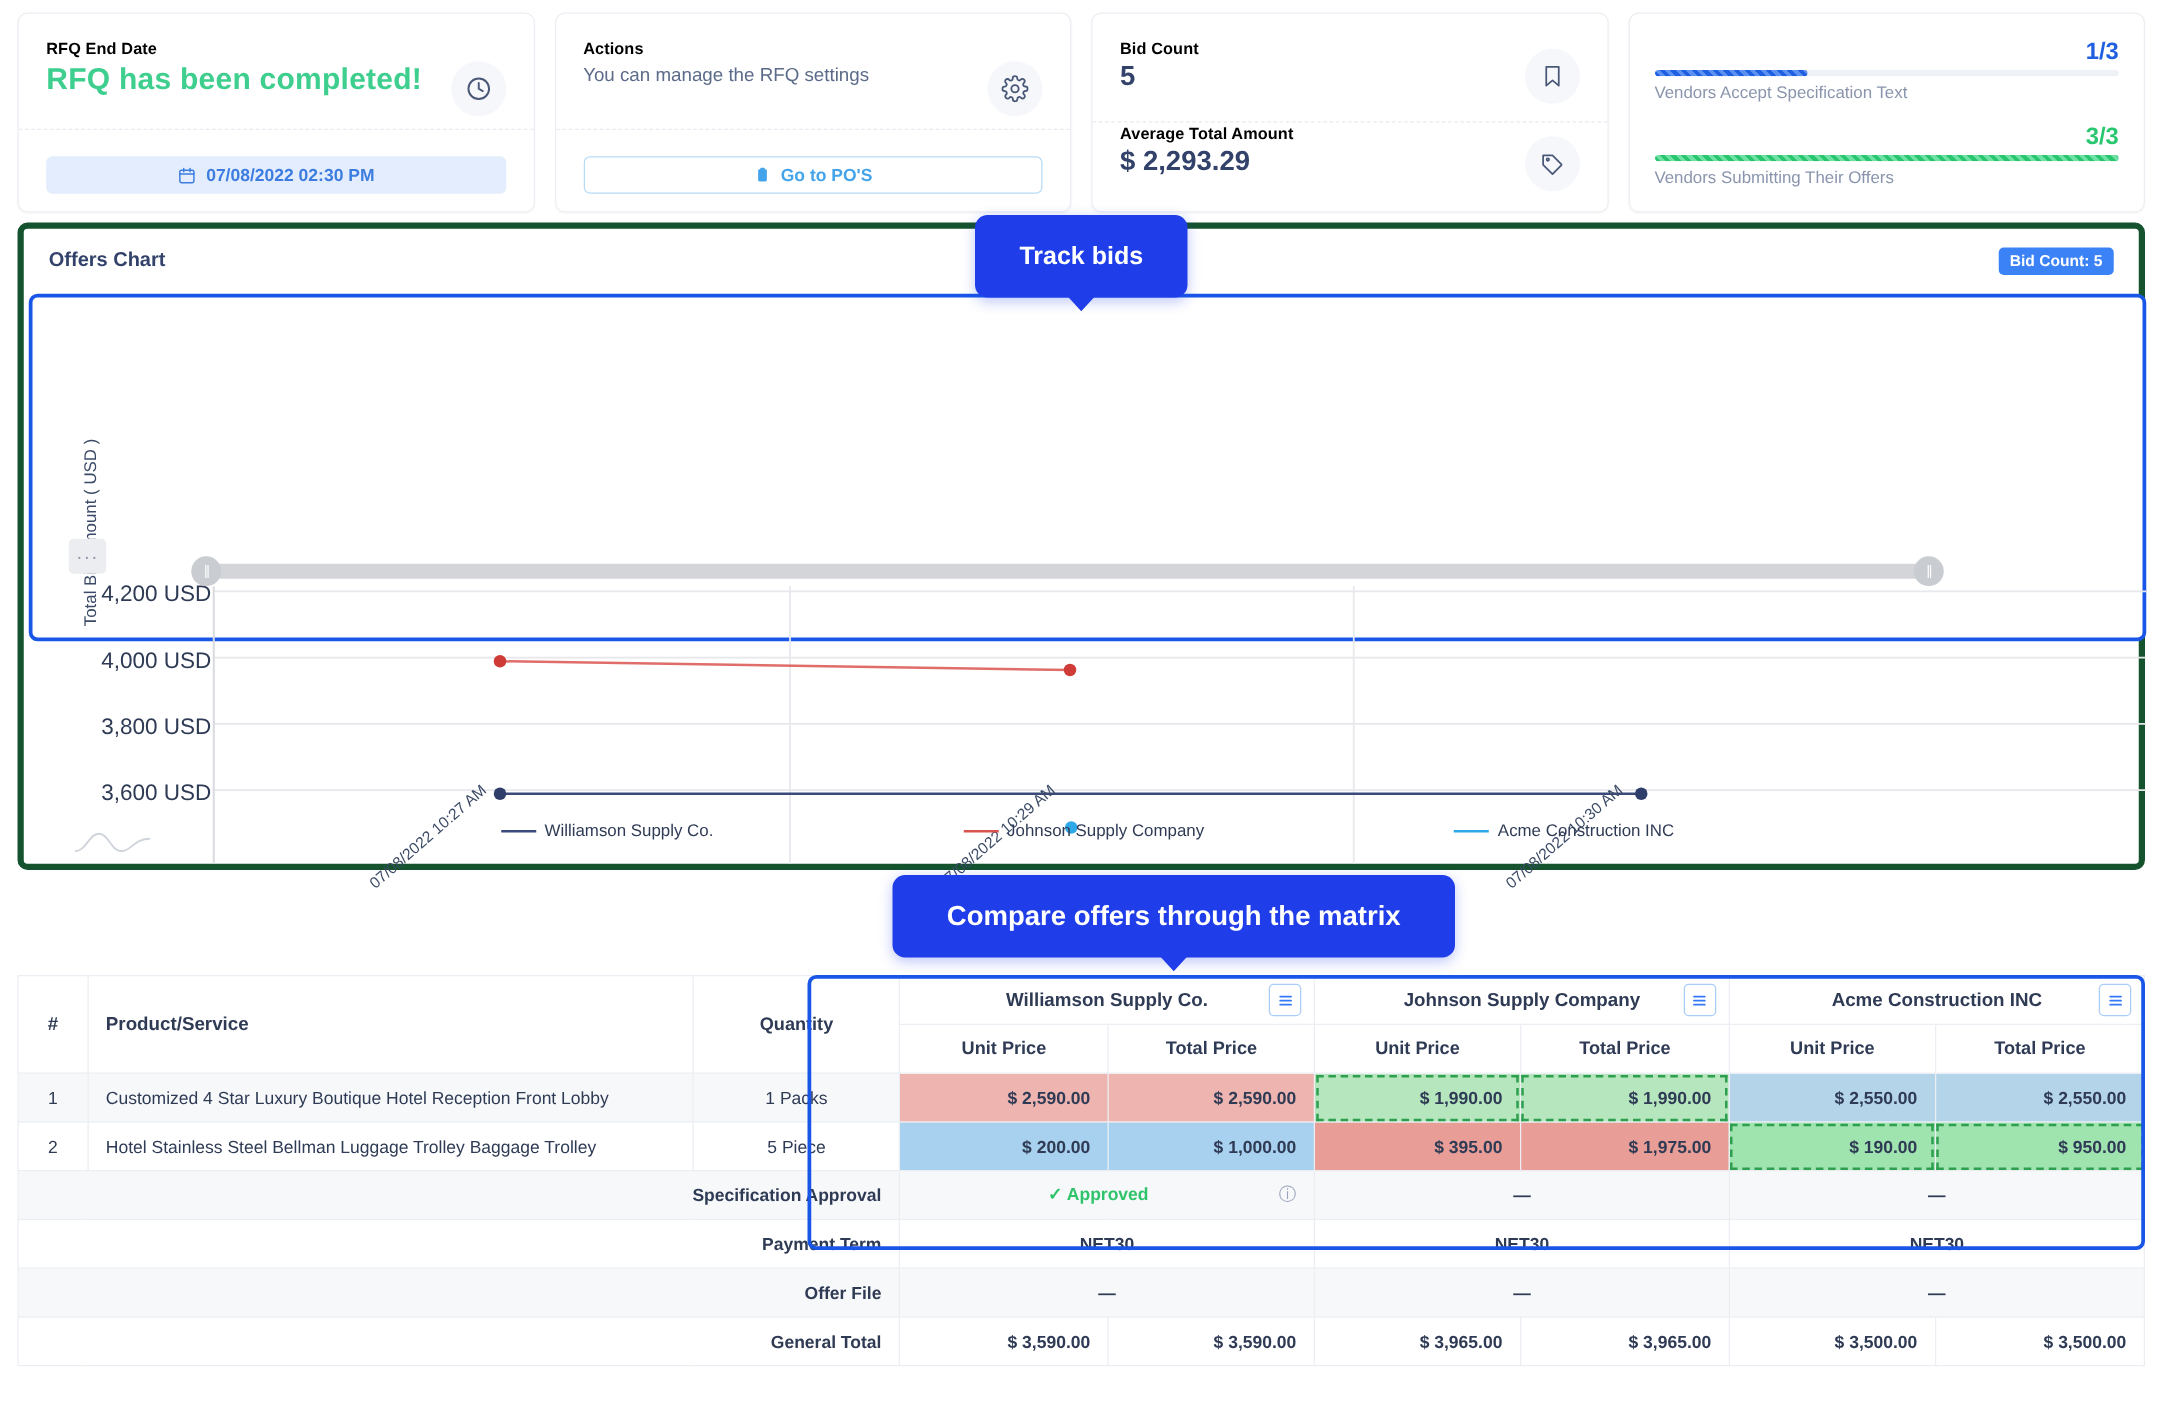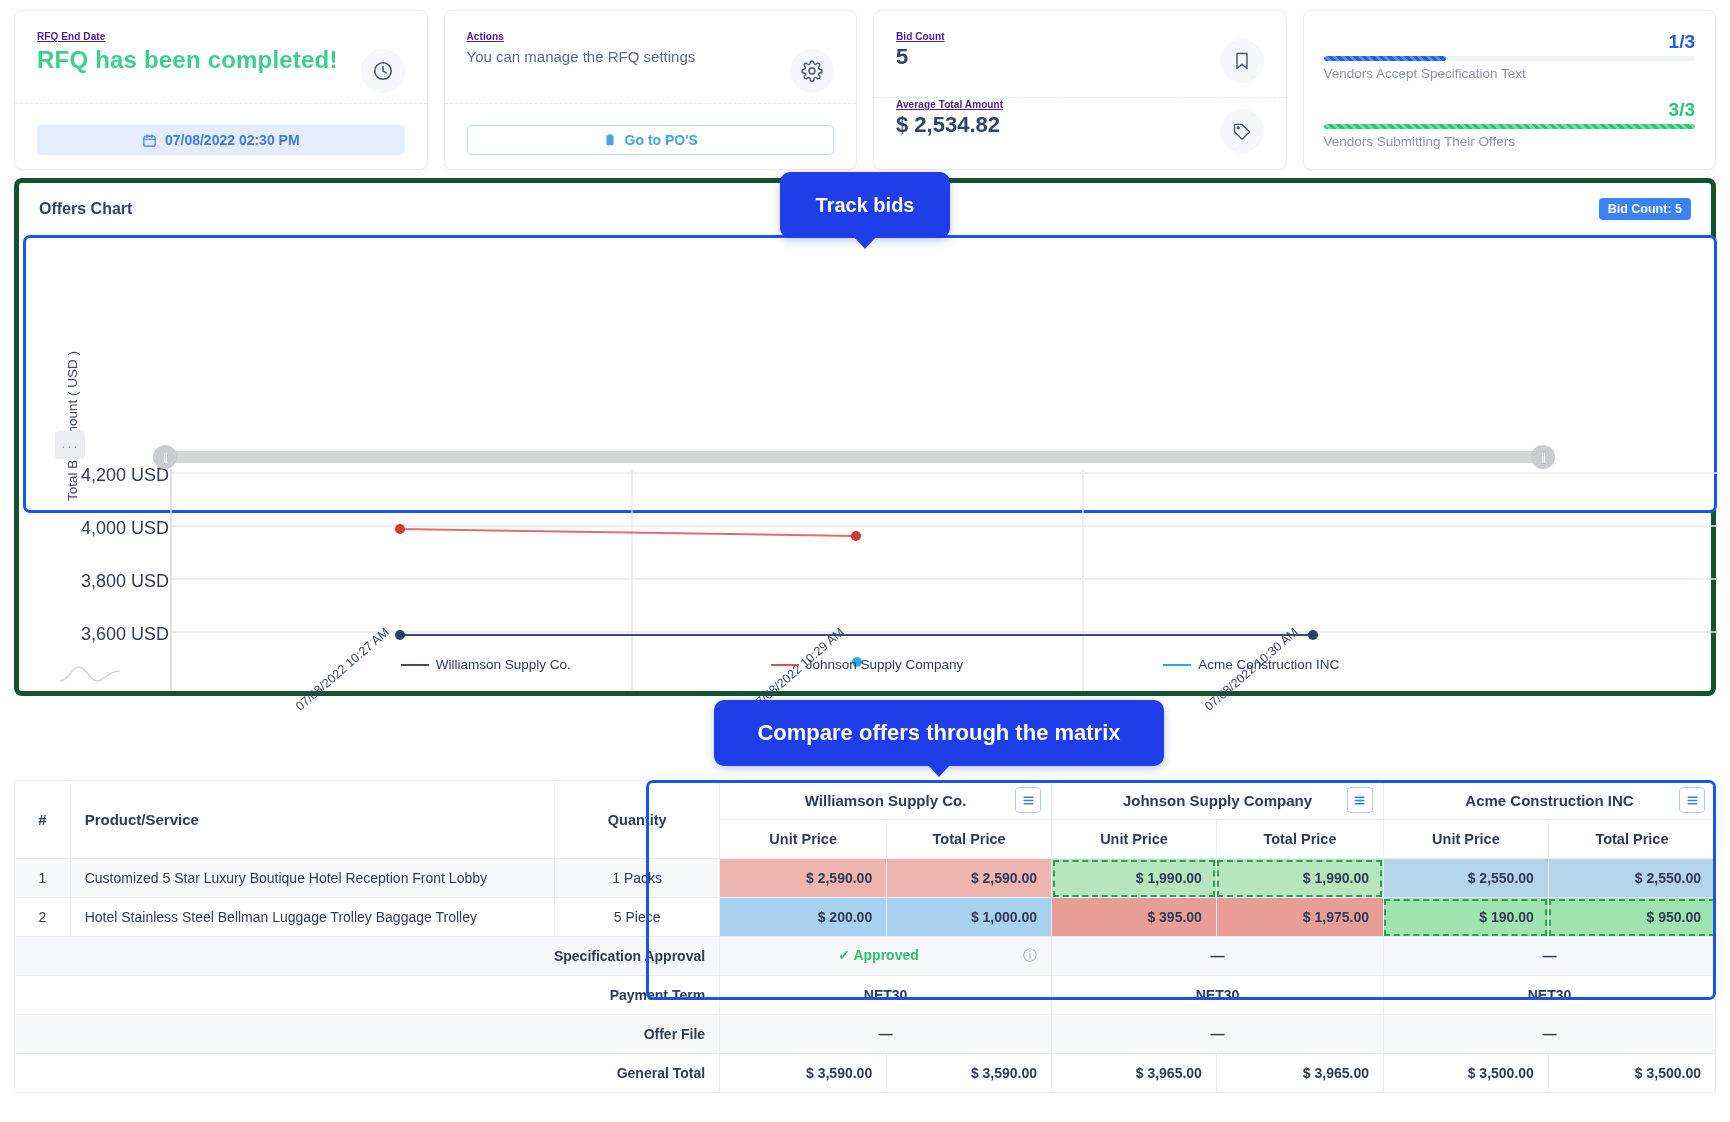--- a/index.html
+++ b/index.html
@@ -16,21 +16,21 @@
   .cards-row {
     position: absolute; left: 14px; top: 10px;
     width: 1702px; height: 160px;
     display: flex; gap: 16px;
   }
   .card {
     background: #fff; border: 1px solid #eceef3; border-radius: 8px;
     flex: 1 1 0; position: relative; padding: 20px 22px 0 22px;
     box-shadow: 0 1px 2px rgba(16,24,40,.03);
   }
-  .card-label { font-size: 10px; font-weight: bold; color: #4c1d95; letter-spacing:.1px;text-decoration:underline;}
+  .card-label { font-size: 13px; font-weight: bold; color: #000000; letter-spacing:.1px;}
   .card-sub { font-size: 15px; color: #5c6b8a; margin-top: 6px; }
   .card-big-green { font-size: 24px; font-weight: bold; color: #3ecf8e; margin-top: 4px; letter-spacing:.2px;}
   .card-big { font-size: 22px; font-weight: bold; color: #33426a; margin-top: 2px; }
   .card-divider { position: absolute; left: 0; right: 0; border-top: 1px dashed #e7eaf0; }
   .round-icon {
     position: absolute; width: 44px; height: 44px; border-radius: 50%;
     background: #f6f7fa; display: flex; align-items: center; justify-content: center;
     color: #4a5878;
   }
   .pill-date {
@@ -238,21 +238,21 @@
         <div class="card-big">5</div>
       </div>
       <div class="round-icon" style="right:22px; top:28px;">
         <svg width="20" height="20" viewBox="0 0 24 24" fill="none" stroke="#4a5878" stroke-width="1.7">
           <path d="M6 3h12v18l-6-5-6 5z" stroke-linejoin="round"></path>
         </svg>
       </div>
       <div class="card-divider" style="top:86px;"></div>
       <div class="c3-bot">
         <div class="card-label">Average Total Amount</div>
-        <div class="card-big">$ 2,534.82</div>
+        <div class="card-big">$ 2,293.29</div>
       </div>
       <div class="round-icon" style="right:22px; top:98px;">
         <svg width="20" height="20" viewBox="0 0 24 24" fill="none" stroke="#4a5878" stroke-width="1.7">
           <path d="M20.6 13.4 12 22l-9-9V4h9l8.6 8.6z" stroke-linejoin="round"></path>
             <circle cx="7.5" cy="8" r="1.2"></circle>
         </svg>
       </div>
     </div>
 
     <div class="card">
@@ -380,21 +380,21 @@
         <th class="th-sub" style="width:148px;">Total Price</th>
         <th class="th-sub" style="width:148px;">Unit Price</th>
         <th class="th-sub" style="width:150px;">Total Price</th>
         <th class="th-sub" style="width:148px;">Unit Price</th>
         <th class="th-sub" style="width:150px;">Total Price</th>
       </tr>
     </thead>
     <tbody>
       <tr class="row-alt">
         <td class="td-idx">1</td>
-        <td class="td-prod">Customized 5 Star Luxury Boutique Hotel Reception Front Lobby</td>
+        <td class="td-prod">Customized 4 Star Luxury Boutique Hotel Reception Front Lobby</td>
         <td class="td-qty">1 Packs</td>
         <td class="td-num cell-red">$ 2,590.00</td>
         <td class="td-num cell-red">$ 2,590.00</td>
         <td class="td-num cell-green best-border">$ 1,990.00</td>
         <td class="td-num cell-green best-border">$ 1,990.00</td>
         <td class="td-num cell-blue">$ 2,550.00</td>
         <td class="td-num cell-blue">$ 2,550.00</td>
       </tr>
       <tr>
         <td class="td-idx">2</td>

